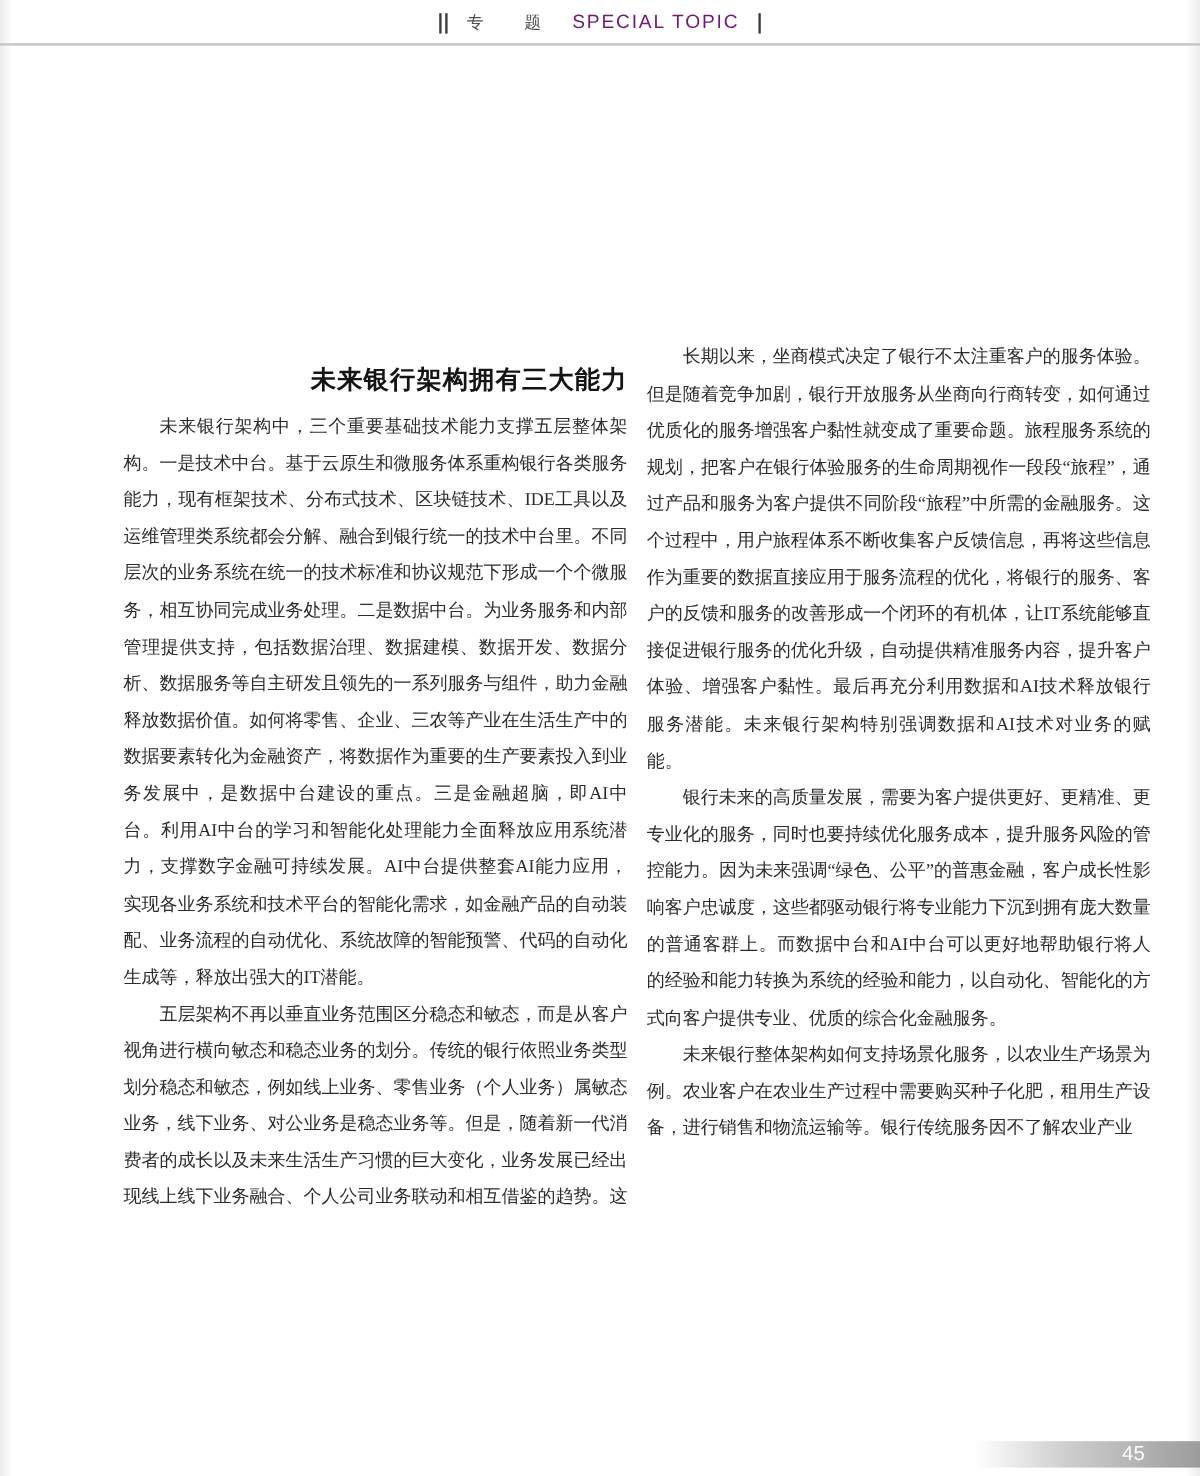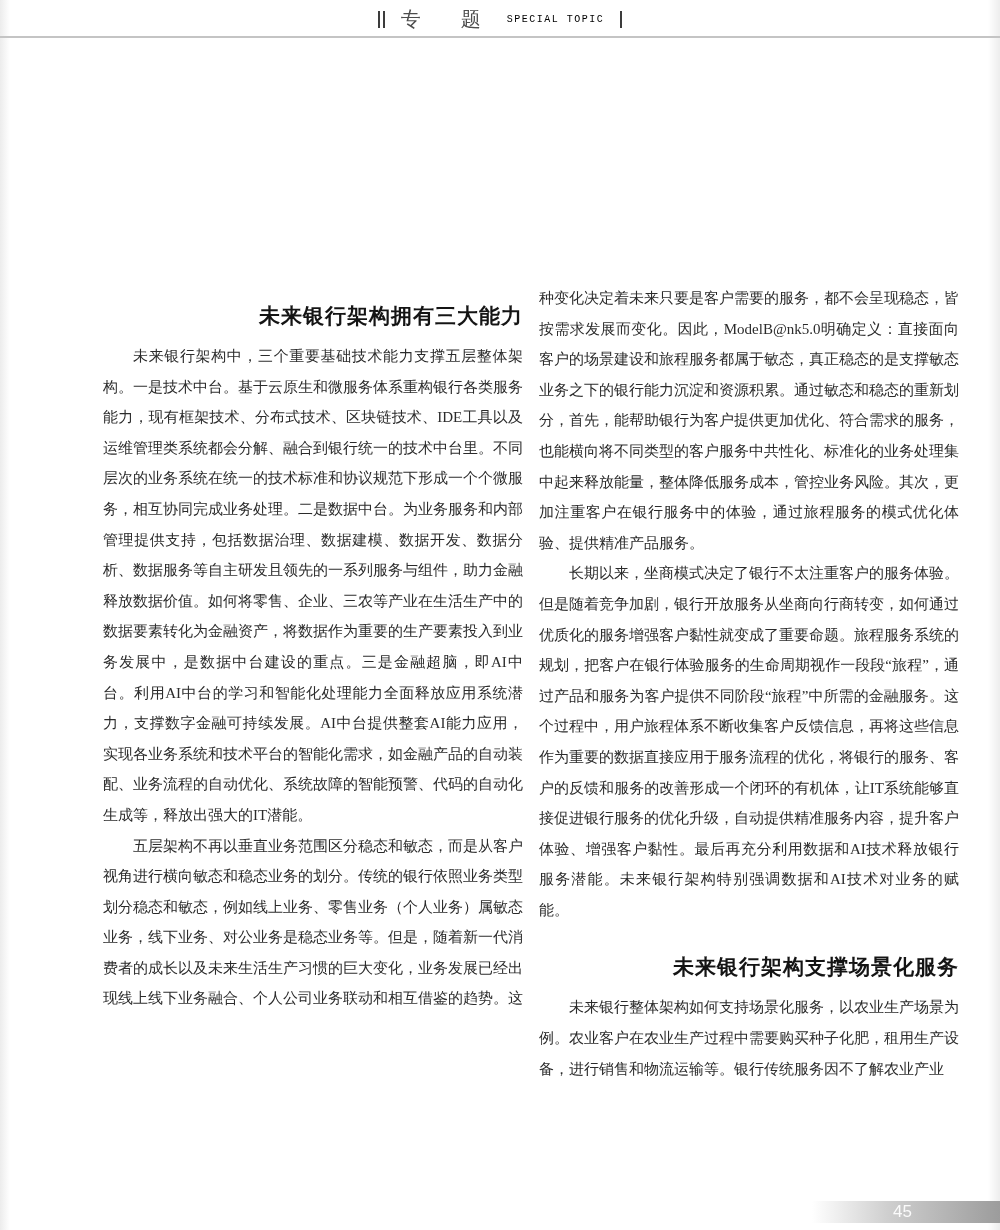--- a/index.html
+++ b/index.html
@@ -29,26 +29,26 @@
     display: inline-block; width: 3px; height: 17px;
     border-left: 2px solid #3c3c3c; border-right: 2px solid #3c3c3c;
     margin-right: 16px;
   }
   .sbar {
     display: inline-block; width: 2px; height: 17px;
     background: #3c3c3c; margin-left: 16px;
   }
   .topic-cn {
     font-family: "Liberation Sans", sans-serif;
-    font-size: 20px; color: #4d4d4d; letter-spacing: 10px;
+    font-size: 14px; color: #4d4d4d; letter-spacing: 10px;
     margin-right: 16px; white-space: pre;
   }
   .topic-en {
-    font-family: Liberation Mono, monospace;
-    font-size: 10px; color: #000000; letter-spacing: 1.5px;
+    font-family: Liberation Sans, sans-serif;
+    font-size: 16px; color: #701a75; letter-spacing: 1.5px;
   }
   .header-rule {
     position: absolute; top: 36px; left: 0; width: 1000px; height: 2px;
     background: #c4c4c4;
   }
 
   
   .content {
     position: absolute; top: 283px; left: 103px;
     display: flex; gap: 16px;
@@ -76,21 +76,21 @@
   
   .footer-bar {
     position: absolute; right: 0; bottom: 7px;
     width: 188px; height: 22px;
     background: linear-gradient(to right, rgba(255,255,255,0) 0%, #cfcfcf 40%, #9c9c9c 100%);
     display: flex; align-items: center; justify-content: flex-end;
   }
   .page-number {
     font-family: "Liberation Sans", sans-serif;
     font-size: 17px; color: #fbfbfb;
-    padding-right: 88px;
+    padding-right: 46px;
   }
 </style>
 </head>
 <body>
 
 <div class="edge-left"></div>
 <div class="edge-right"></div>
 
 <div class="page-header">
   <span class="dbar"></span>
@@ -100,22 +100,21 @@
 </div>
 <div class="header-rule"></div>
 
 <div class="content">
   <div class="col">
     <h3>未来银行架构拥有三大能力</h3>
     <p class="indent">未来银行架构中，三个重要基础技术能力支撑五层整体架构。一是技术中台。基于云原生和微服务体系重构银行各类服务能力，现有框架技术、分布式技术、区块链技术、IDE工具以及运维管理类系统都会分解、融合到银行统一的技术中台里。不同层次的业务系统在统一的技术标准和协议规范下形成一个个微服务，相互协同完成业务处理。二是数据中台。为业务服务和内部管理提供支持，包括数据治理、数据建模、数据开发、数据分析、数据服务等自主研发且领先的一系列服务与组件，助力金融释放数据价值。如何将零售、企业、三农等产业在生活生产中的数据要素转化为金融资产，将数据作为重要的生产要素投入到业务发展中，是数据中台建设的重点。三是金融超脑，即AI中台。利用AI中台的学习和智能化处理能力全面释放应用系统潜力，支撑数字金融可持续发展。AI中台提供整套AI能力应用，实现各业务系统和技术平台的智能化需求，如金融产品的自动装配、业务流程的自动优化、系统故障的智能预警、代码的自动化生成等，释放出强大的IT潜能。</p>
     <p class="indent">五层架构不再以垂直业务范围区分稳态和敏态，而是从客户视角进行横向敏态和稳态业务的划分。传统的银行依照业务类型划分稳态和敏态，例如线上业务、零售业务（个人业务）属敏态业务，线下业务、对公业务是稳态业务等。但是，随着新一代消费者的成长以及未来生活生产习惯的巨大变化，业务发展已经出现线上线下业务融合、个人公司业务联动和相互借鉴的趋势。这</p>
   </div>
   <div class="col">
-    <p>种变化决定着未来只要是客户需要的服务，都不会呈现稳态，皆按需求发展而变化。因此，ModelB@nk5.0明确定义：直接面向客户的场景建设和旅程服务都属于敏态，真正稳态的是支撑敏态业务之下的银行能力沉淀和资源积累。通过敏态和稳态的重新划分，首先，能帮助银行为客户提供更加优化、符合需求的服务，也能横向将不同类型的客户服务中共性化、标准化的业务处理集中起来释放能量，整体降低服务成本，管控业务风险。其次，更加注重客户在银行服务中的体验，通过旅程服务的模式优化体验、提供精准产品服务。</p>
     <p class="indent">长期以来，坐商模式决定了银行不太注重客户的服务体验。但是随着竞争加剧，银行开放服务从坐商向行商转变，如何通过优质化的服务增强客户黏性就变成了重要命题。旅程服务系统的规划，把客户在银行体验服务的生命周期视作一段段“旅程”，通过产品和服务为客户提供不同阶段“旅程”中所需的金融服务。这个过程中，用户旅程体系不断收集客户反馈信息，再将这些信息作为重要的数据直接应用于服务流程的优化，将银行的服务、客户的反馈和服务的改善形成一个闭环的有机体，让IT系统能够直接促进银行服务的优化升级，自动提供精准服务内容，提升客户体验、增强客户黏性。最后再充分利用数据和AI技术释放银行服务潜能。未来银行架构特别强调数据和AI技术对业务的赋能。</p>
-    <h3 class="gap-top">未来银行架构支撑场景化服务</h3>
+    <p class="indent">银行未来的高质量发展，需要为客户提供更好、更精准、更专业化的服务，同时也要持续优化服务成本，提升服务风险的管控能力。因为未来强调“绿色、公平”的普惠金融，客户成长性影响客户忠诚度，这些都驱动银行将专业能力下沉到拥有庞大数量的普通客群上。而数据中台和AI中台可以更好地帮助银行将人的经验和能力转换为系统的经验和能力，以自动化、智能化的方式向客户提供专业、优质的综合化金融服务。</p>
     <p class="indent">未来银行整体架构如何支持场景化服务，以农业生产场景为例。农业客户在农业生产过程中需要购买种子化肥，租用生产设备，进行销售和物流运输等。银行传统服务因不了解农业产业</p>
   </div>
 </div>
 
 <div class="footer-bar">
   <span class="page-number">45</span>
 </div>
 
 </body></html>

